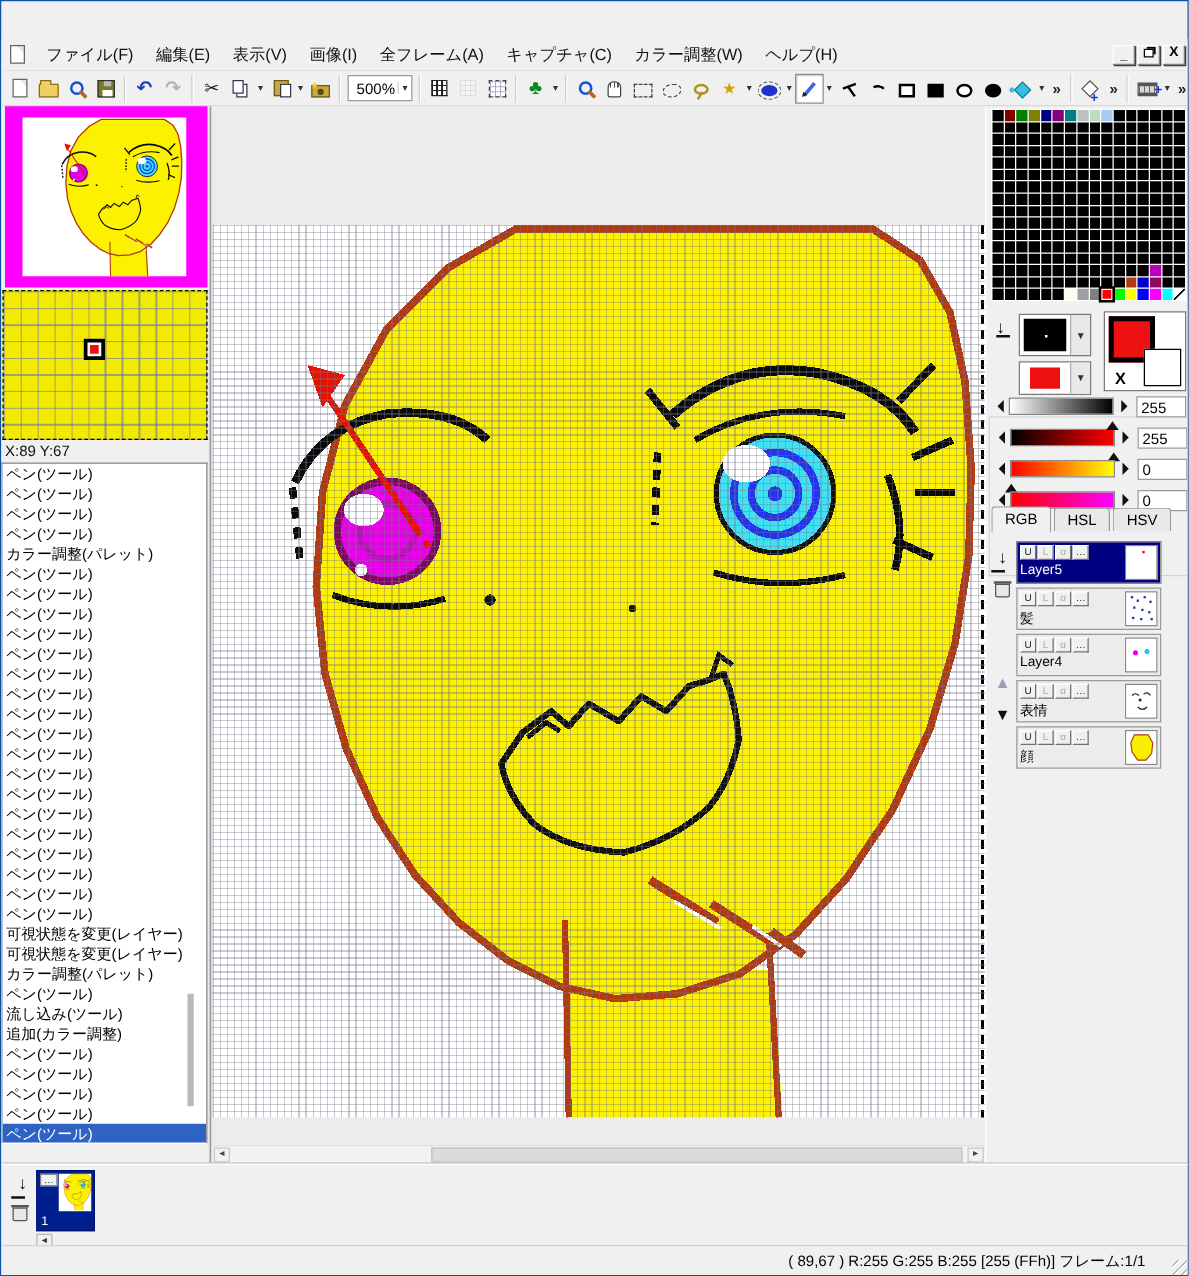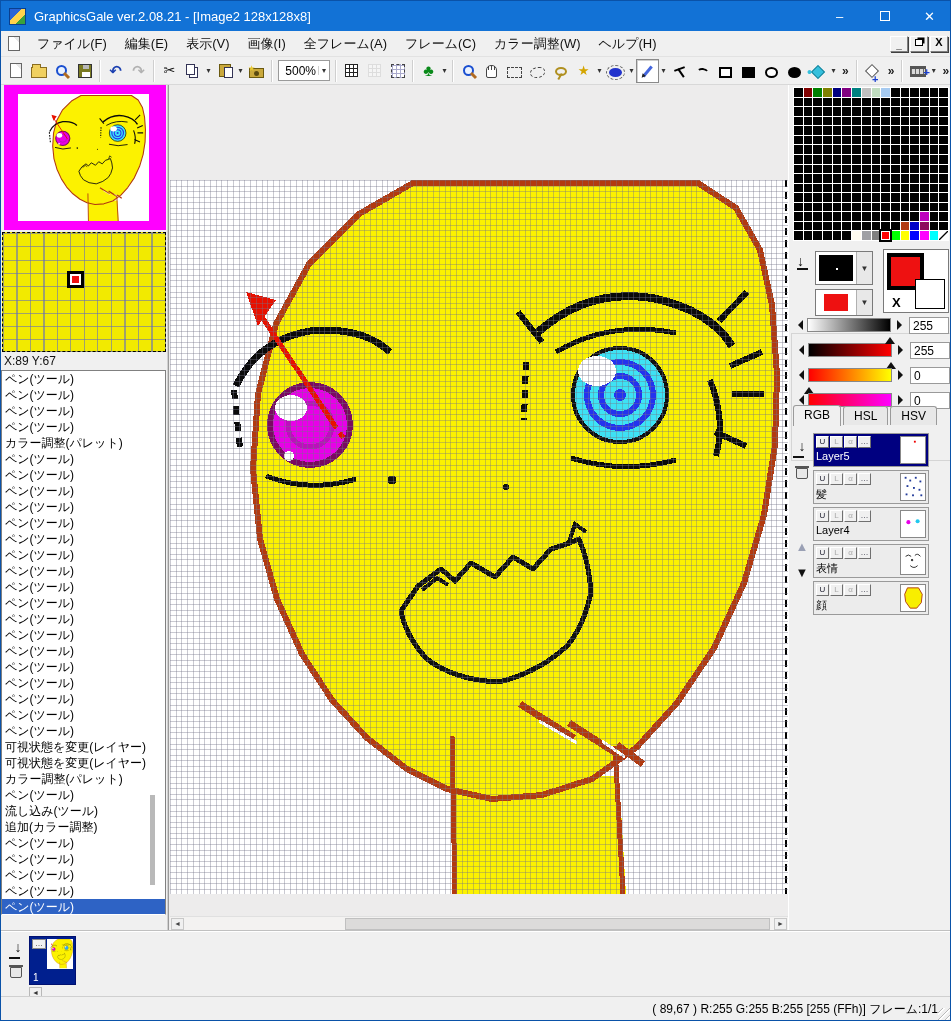--- a/index.html
+++ b/index.html
@@ -147,49 +147,38 @@
   
   #frame-strip{position:absolute;left:0;top:930px;width:951px;height:65px;background:#F0F0F0;border-top:1px solid #fff;box-shadow:0 -1px 0 #c0c0c0;}
   #frame-thumb{position:absolute;left:28px;top:4px;width:47px;height:49px;background:#001f8e;border:1px solid #001070;}
   #frame-dots{position:absolute;left:2px;top:2px;width:14px;height:10px;background:#f0f0f0;border:1px solid #888;font-size:8px;line-height:7px;text-align:center;color:#222;}
   #frame-img{position:absolute;right:2px;top:2px;width:26px;height:30px;background:#fff;}
   #frame-num{position:absolute;left:3px;bottom:1px;color:#fff;font-size:10px;}
   #frame-scroll-left{position:absolute;left:28px;top:55px;width:13px;height:11px;background:#f0f0f0;border:1px solid #b8b8b8;font-size:7px;line-height:9px;text-align:center;color:#333;}
   
   #statusbar{position:absolute;left:0;top:995px;width:951px;height:26px;background:#F0F0F0;border-top:1px solid #d0d0d0;font-size:12px;}
   #status-left{position:absolute;left:2px;top:1px;width:604px;height:22px;line-height:22px;padding-left:5px;border-right:1px solid #c8c8c8;box-shadow:1px 0 0 #fff;white-space:nowrap;overflow:hidden;}
-  #status-right{position:absolute;left:608px;top:1px;right:14px;height:22px;line-height:22px;text-align:right;white-space:nowrap;}
+  #status-right{position:absolute;left:608px;top:1px;right:14px;height:22px;line-height:22px;text-align:center;white-space:nowrap;}
   #resize-grip{position:absolute;right:0;bottom:0;width:14px;height:14px;background:repeating-linear-gradient(135deg,transparent 0 3px,#b8b8b8 3px 4px,#fff 4px 5px);}
 </style>
 </head>
 <body>
 
 <div id="app">
 
-  <div id="titlebar">
-    <div id="app-icon"></div>
-    <div id="title-text">GraphicsGale ver.2.08.21 - [Image2 128x128x8]</div>
-    <div class="caption-btns">
-      <div class="cap-btn">–</div>
-      <div class="cap-btn">
-          <span class="sq"></span>
-        </div>
-      <div class="cap-btn">✕</div>
-    </div>
-  </div>
 
   <div id="menubar">
     <span class="ic ic-page" style="margin:0 8px 0 7px;"></span>
     <div id="menu-items" style="display:flex;">
         <div class="menu-item">ファイル(F)</div>
         <div class="menu-item">編集(E)</div>
         <div class="menu-item">表示(V)</div>
         <div class="menu-item">画像(I)</div>
         <div class="menu-item">全フレーム(A)</div>
-        <div class="menu-item">フレーム(C)</div>
+        <div class="menu-item">キャプチャ(C)</div>
         <div class="menu-item">カラー調整(W)</div>
         <div class="menu-item">ヘルプ(H)</div>
       </div>
     <div class="mdi-btns">
       <div class="mdi-btn">_</div>
       <div class="mdi-btn mdi-restore">
           <i></i>
         </div>
       <div class="mdi-btn" style="align-items:center;font-size:11px;">X</div>
     </div>

